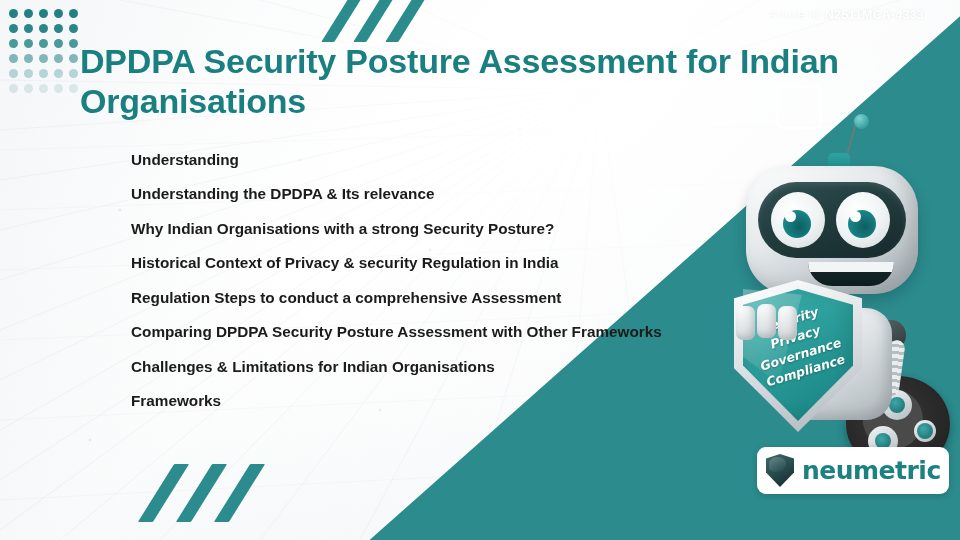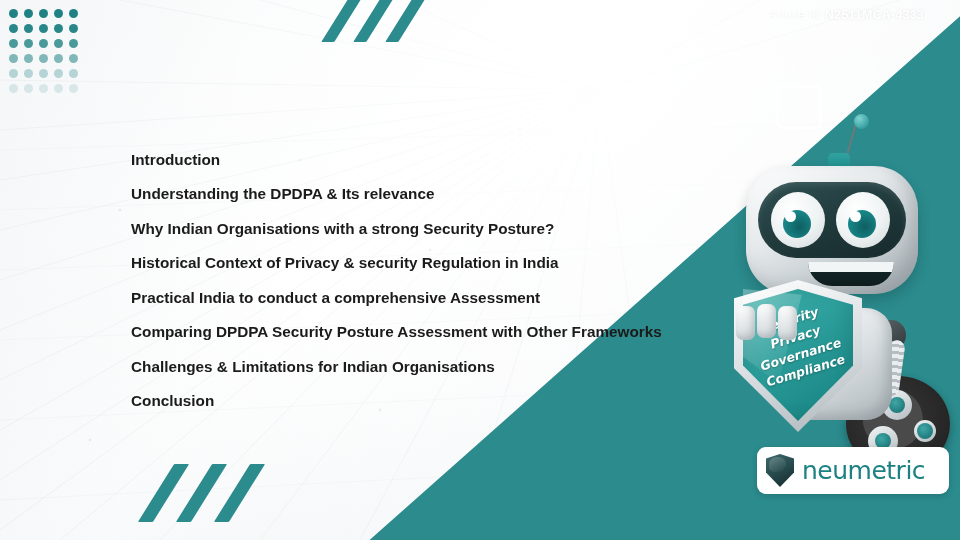--- a/index.html
+++ b/index.html
@@ -240,21 +240,21 @@
     background:linear-gradient(150deg,#3e6a6b 0%,#24474a 55%,#16282b 100%);
     position:relative;
   }
   .logo-mark::after{
     content:"";position:absolute;left:3px;top:3px;width:17px;height:15px;
     border-radius:50% 50% 60% 40%;
     background:linear-gradient(150deg,rgba(255,255,255,.22),rgba(255,255,255,0));
   }
   .logo-txt{display:flex;flex-direction:column;justify-content:center;}
   .logo-name{
-    color:#1d8184;font-size:25px;font-weight:400;line-height:.96;
+    color:#1d8184;font-size:25px;font-weight:700;line-height:.96;
     letter-spacing:-.5px;font-family:"DejaVu Sans", sans-serif;
   }
   .logo-sub{display:flex;align-items:center;margin-top:3px;}
   .logo-bar{
     width:62px;height:8px;margin-right:7px;
     background:linear-gradient(90deg,#6d2f8f 0 16%,#1f3fb0 16% 34%,#d01f1f 34% 52%,#e8c813 52% 70%,#1f9b3a 70% 100%);
   }
   .logo-tag{
     color:#3d3d3d;font-size:10px;letter-spacing:1.2px;
     font-family:"DejaVu Sans", sans-serif;
@@ -357,30 +357,31 @@
       <span></span>
   </div>
 
   <div class="square-outline"></div>
 
   <div class="article-id">
     <span class="lbl">Article ID</span>
     <span class="val">N2511MCA-4333</span>
   </div>
 
+  <div class="title">DPDPA Security Posture Assessment for Indian Organisations</div>
 
   <ul class="agenda">
-    <li>Introduction</li>
+    <li>Understanding</li>
     <li>Understanding the DPDPA &amp; Its relevance</li>
     <li>Why Indian Organisations with a strong Security Posture?</li>
     <li>Historical Context of Privacy &amp; security Regulation in India</li>
-    <li>Practical India to conduct a comprehensive Assessment</li>
+    <li>Regulation Steps to conduct a comprehensive Assessment</li>
     <li>Comparing DPDPA Security Posture Assessment with Other Frameworks</li>
     <li>Challenges &amp; Limitations for Indian Organisations</li>
-    <li>Conclusion</li>
+    <li>Frameworks</li>
   </ul>
 
   <div class="robot">
     <div class="r-antenna-wire"></div>
     <div class="r-antenna-ball"></div>
     <div class="r-antenna-base"></div>
 
     <div class="r-wheel">
       <div class="r-hub h1"></div>
       <div class="r-hub h2"></div>

